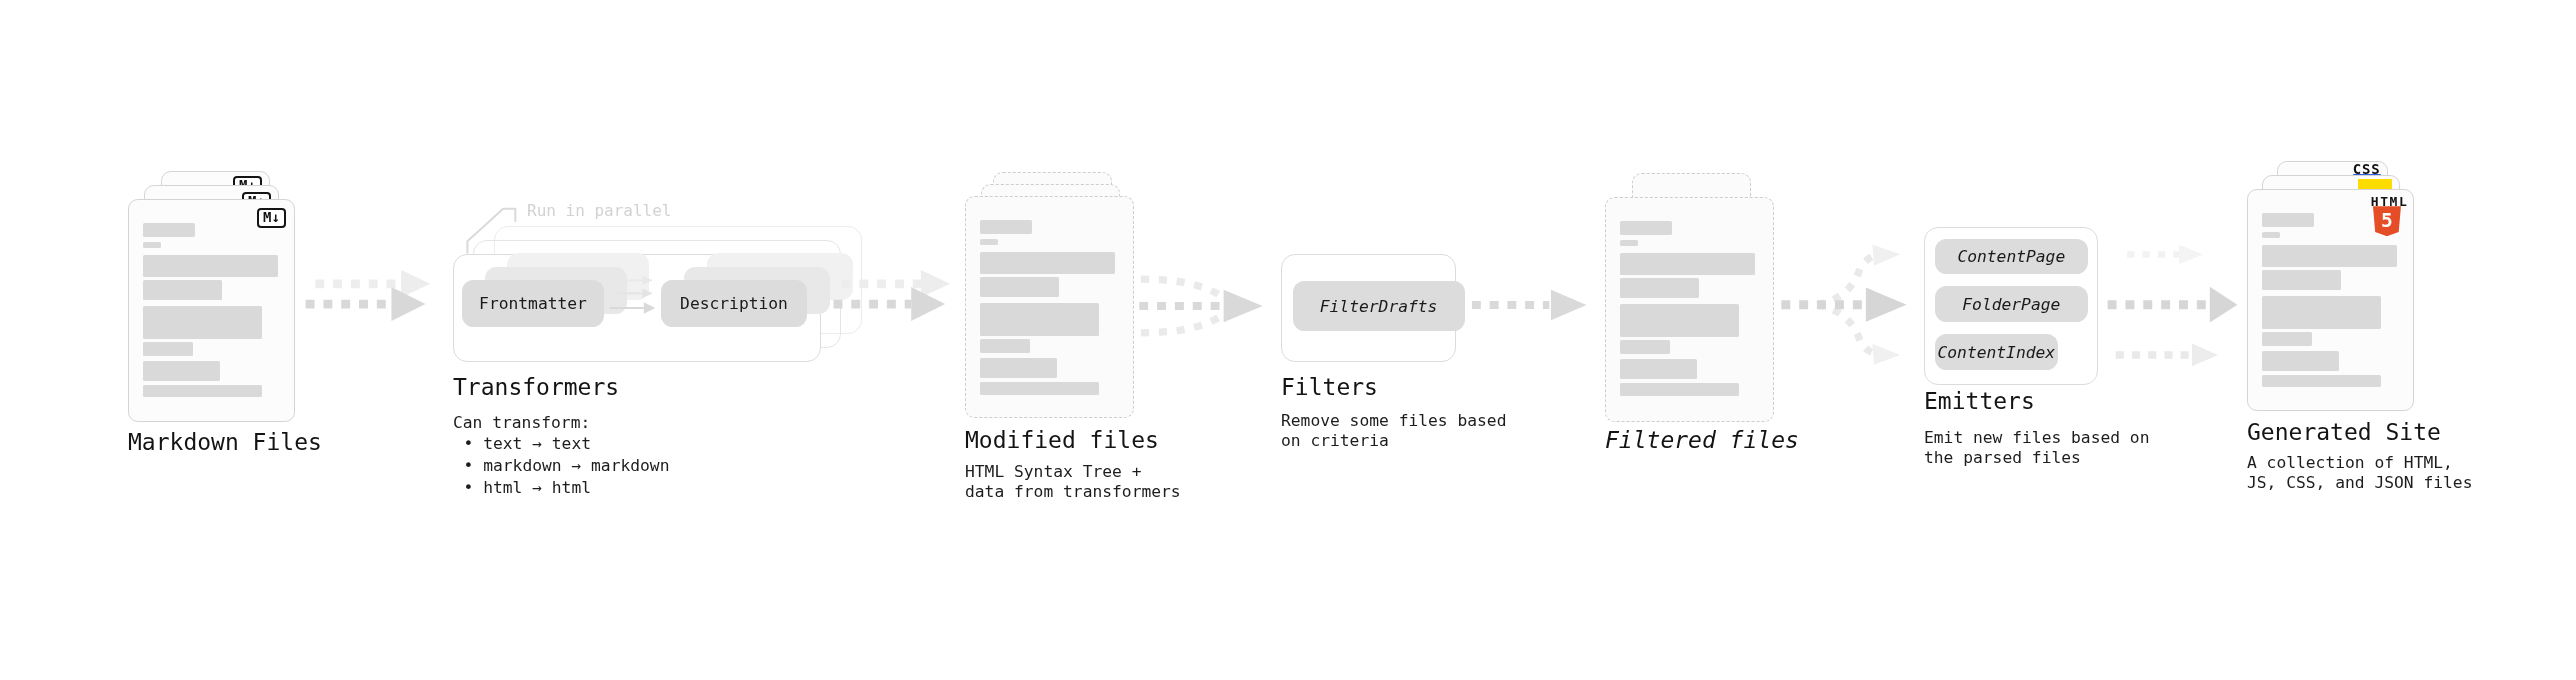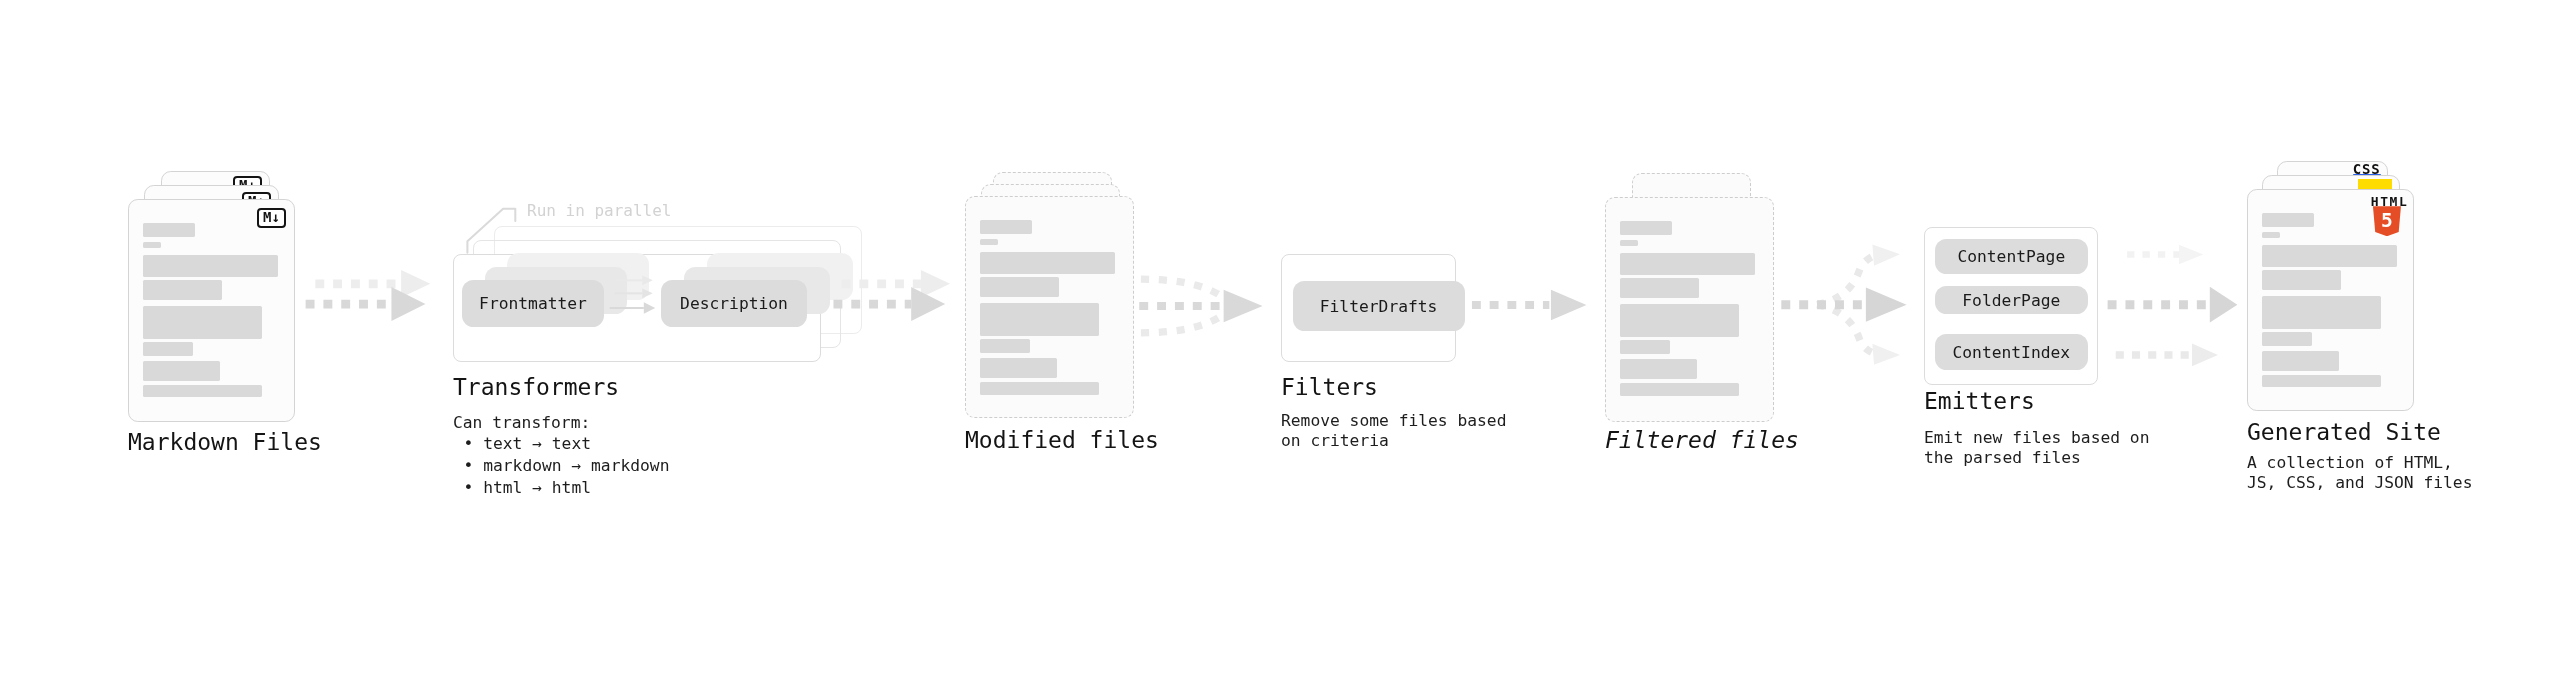--- a/index.html
+++ b/index.html
@@ -20,21 +20,21 @@
   .css-badge .u{height:3.3px;background:#2b62e9;margin-top:0.8px;border-radius:0.8px;}
   .js-badge{position:absolute;width:34px;height:15.4px;background:#ffdc00;}
   .html5-badge{position:absolute;width:32.5px;text-align:center;}
   .html5-badge .t{font-size:13px;font-weight:bold;letter-spacing:1.6px;color:#111;line-height:9px;}
   .html5-badge .shield{width:28px;height:30px;margin:0.8px auto 0;background:#e44d26;
       clip-path:polygon(0 0,100% 0,92% 86%,50% 100%,8% 86%);
       display:flex;align-items:center;justify-content:center;}
   .html5-badge .five{color:#fff;font-size:19.5px;font-weight:bold;line-height:24.4px;}
 
   
-  .tool-box{position:absolute;background:#ffffff;border:1.6px solid #dcdcdc;border-radius:8px;}
+  .tool-box{position:absolute;background:#ffffff;border:1.6px solid #dcdcdc;border-radius:14px;font-style:italic;}
   .tool-box.ghost2{border-color:#e5e5e5;background:transparent;}
   .tool-box.ghost3{border-color:#ececec;background:transparent;}
   .pill{position:absolute;background:#dcdcdc;border-radius:11.4px;display:flex;align-items:center;
         justify-content:center;font-size:16.3px;color:#1a1a1a;}
   .pill.ghost1{background:#e8e8e8;}
   .pill.ghost2{background:#f1f1f1;}
 
   
   .cap-title{position:absolute;font-size:23px;line-height:24.4px;color:#141414;white-space:nowrap;}
   .cap-body{position:absolute;font-size:16.3px;line-height:20.3px;color:#1d1d1d;white-space:nowrap;}
@@ -124,20 +124,24 @@
           <div class="bar" style="top: 55px; width: 135px; height: 22px;"></div>
           <div class="bar" style="top: 80px; width: 79px; height: 19.5px;"></div>
           <div class="bar" style="top: 106px; width: 119px; height: 32.5px;"></div>
           <div class="bar" style="top: 142px; width: 50px; height: 14px;"></div>
           <div class="bar" style="top: 161px; width: 77px; height: 19.5px;"></div>
           <div class="bar" style="top: 185px; width: 119px; height: 12.2px;"></div>
         </div>
     </div>
   </div>
   <div class="cap-title" style="left:965px;top:428px;">Modified files</div>
+  <div class="cap-body" style="left:965px;top:462px;">
+    <div>HTML Syntax Tree +</div>
+    <div>data from transformers</div>
+  </div>
 
   <svg class="abs" style="left:1136px;top:271px;" width="142" height="70" viewBox="0 0 175 86">
     <path d="M6,10 Q85,10 114,38" fill="none" stroke="#eaeaea" stroke-width="9" stroke-dasharray="10 12"></path>
     <path d="M6,76 Q85,76 114,48" fill="none" stroke="#eaeaea" stroke-width="9" stroke-dasharray="10 12"></path>
     <line x1="4" y1="43" x2="104" y2="43" stroke="#d9d9d9" stroke-width="10" stroke-dasharray="11 11"></line>
     <polygon points="108,23 156,43 108,63" fill="#d9d9d9"></polygon>
   </svg>
 
   <div class="tool-box" style="left:1281px;top:254px;width:173px;height:106px;">
     <div class="pill" style="left:10.6px;top:26px;width:172px;height:50px;">FilterDrafts</div>
@@ -174,22 +178,22 @@
     <path d="M48,82 Q88,74 100,40 Q104,28 118,22" fill="none" stroke="#e9e9e9" stroke-width="9" stroke-dasharray="9 12"></path>
     <polygon points="116,8 150,20 118,34" fill="#f0f0f0"></polygon>
     <path d="M48,82 Q88,90 100,124 Q104,136 118,142" fill="none" stroke="#e9e9e9" stroke-width="9" stroke-dasharray="9 12"></path>
     <polygon points="116,130 150,144 118,156" fill="#f0f0f0"></polygon>
     <line x1="4" y1="82" x2="104" y2="82" stroke="#d6d6d6" stroke-width="11" stroke-dasharray="11 11"></line>
     <polygon points="108,61 158,82 108,103" fill="#d6d6d6"></polygon>
   </svg>
 
   <div class="tool-box" style="left:1924px;top:227px;width:172px;height:156px;">
     <div class="pill" style="left:9.8px;top:11.4px;width:153px;height:35px;">ContentPage</div>
-    <div class="pill" style="left:9.8px;top:58px;width:153px;height:28px;">FolderPage</div>
-    <div class="pill" style="left:9.8px;top:106px;width:153px;height:36px;">ContentIndex</div>
+    <div class="pill" style="left:9.8px;top:58px;width:153px;height:36px;">FolderPage</div>
+    <div class="pill" style="left:9.8px;top:106px;width:123px;height:36px;">ContentIndex</div>
   </div>
   <div class="cap-title" style="left:1924px;top:389px;">Emitters</div>
   <div class="cap-body" style="left:1924px;top:428px;">
     <div>Emit new files based on</div>
     <div>the parsed files</div>
   </div>
 
   <svg class="abs" style="left:2106px;top:238px;" width="146" height="135" viewBox="0 0 180 166">
     <line x1="26" y1="20" x2="90" y2="20" stroke="#f2f2f2" stroke-width="8" stroke-dasharray="9 10"></line>
     <polygon points="90,8 120,20 90,32" fill="#f4f4f4"></polygon>

